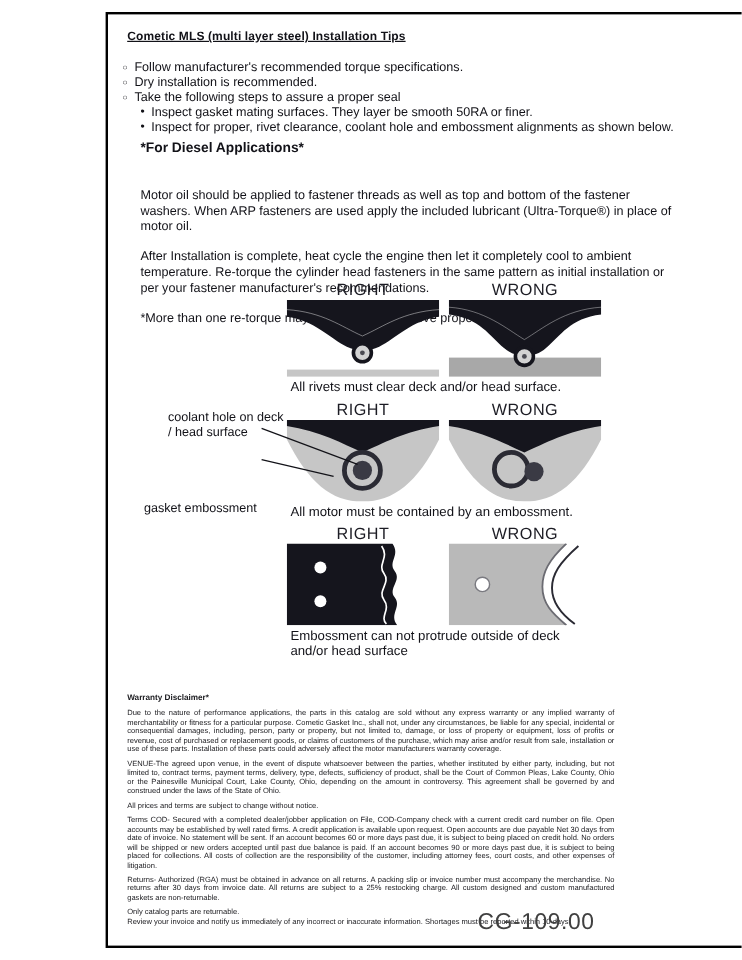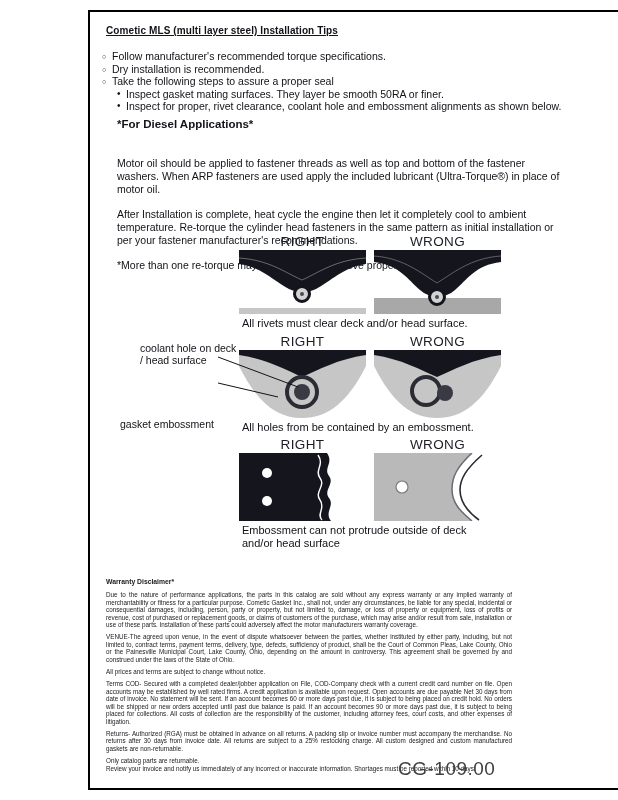--- a/index.html
+++ b/index.html
@@ -110,21 +110,21 @@
       </div>
       <div class="cell">
         <svg width="127" height="68" viewBox="0 0 127 68">
           <path d="M0,0 H127 V16 C109,52 89,68 63,68 C37,68 18,52 0,16 Z" fill="#c6c6c6"></path>
           <path d="M0,0 H127 V5 C99,9 79,20 63,27 C47,20 27,9 0,5 Z" fill="#15151d"></path>
           <circle cx="52" cy="41" r="14" fill="none" stroke="#2b2b34" stroke-width="4"></circle>
           <circle cx="71" cy="43" r="8" fill="#3a3a44"></circle>
         </svg>
       </div>
     </div>
-    <div class="dg-caption">All holes from be contained by an embossment.</div>
+    <div class="dg-caption">All motor must be contained by an embossment.</div>
 
     <div class="dg-header">
       <span>RIGHT</span>
       <span>WRONG</span>
     </div>
     <div class="dg-images">
       <div class="cell">
         <svg width="127" height="68" viewBox="0 0 127 68">
           <path d="M0,0 H88 C95,10 84,15 90,23 C96,31 84,37 90,45 C96,53 85,59 92,68 H0 Z" fill="#15151d"></path>
           <path d="M79,2 C86,12 75,17 81,25 C87,33 75,39 81,47 C87,55 77,61 83,67" fill="none" stroke="#ffffff" stroke-width="1.4"></path>

